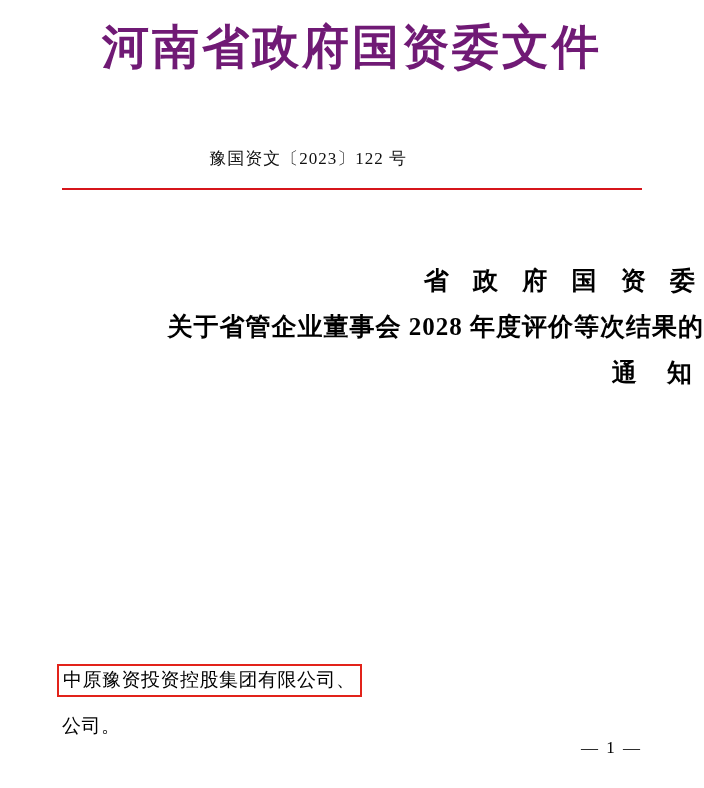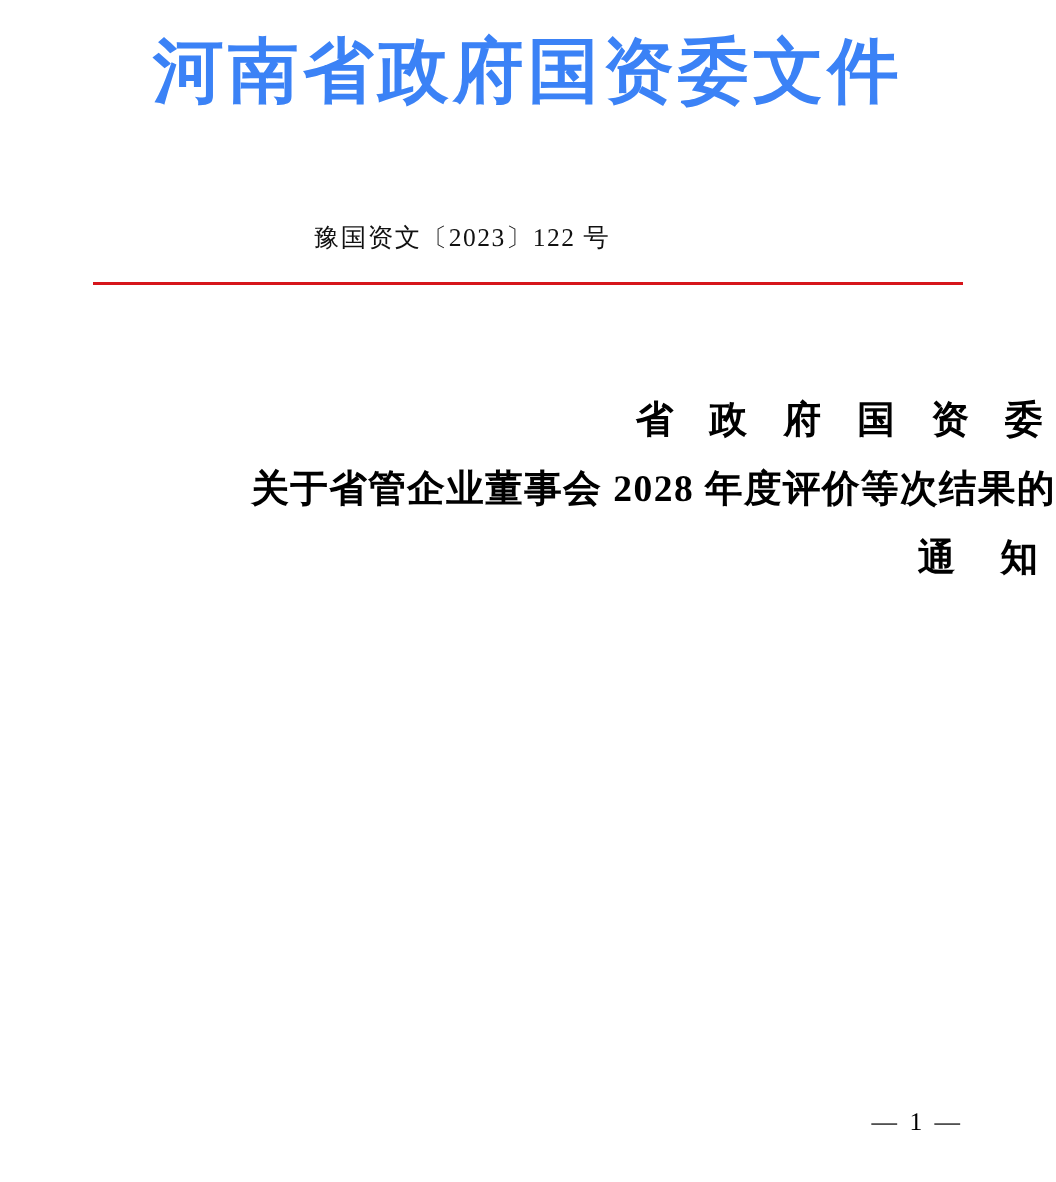--- a/index.html
+++ b/index.html
@@ -23,25 +23,25 @@
     box-sizing: border-box;
   }
 
   
   .masthead {
     position: absolute;
     top: 18px;
     left: 0;
     width: 704px;
     text-align: center;
-    font-family: Liberation Sans, sans-serif;
+    font-family: Liberation Serif, serif;
     font-weight: bold;
     font-size: 47px;
     letter-spacing: 3px;
-    color: #3b82f6;
+    color: #701a75;
     line-height: 1.25;
     white-space: nowrap;
   }
 
   
   .doc-number {
     position: absolute;
     top: 147px;
     left: 0;
     width: 616px;
@@ -147,17 +147,21 @@
   <div class="red-rule"></div>
 
   <div class="title-block">
     <div class="title-line l1">省 政 府 国 资 委</div>
     <div class="title-line l2">关于省管企业董事会 2028 年度评价等次结果的</div>
     <div class="title-line l3">通     知</div>
   </div>
 
 
   <div class="company-block">
+    <div>
+      <span class="highlight-box">中原豫资投资控股集团有限公司、</span>
+    </div>
+    <div class="tail-line">公司。</div>
   </div>
 
   <div class="page-number">— 1 —</div>
 
 </div>
 
 </body></html>

